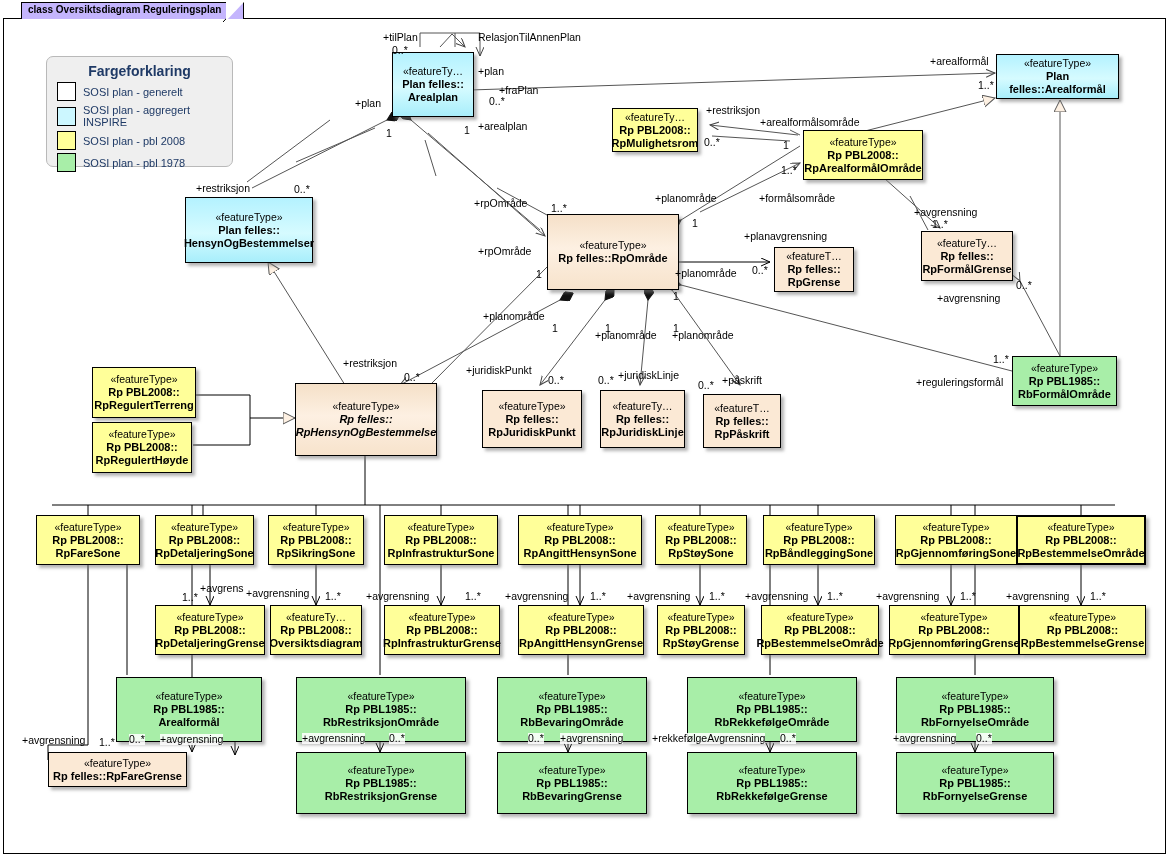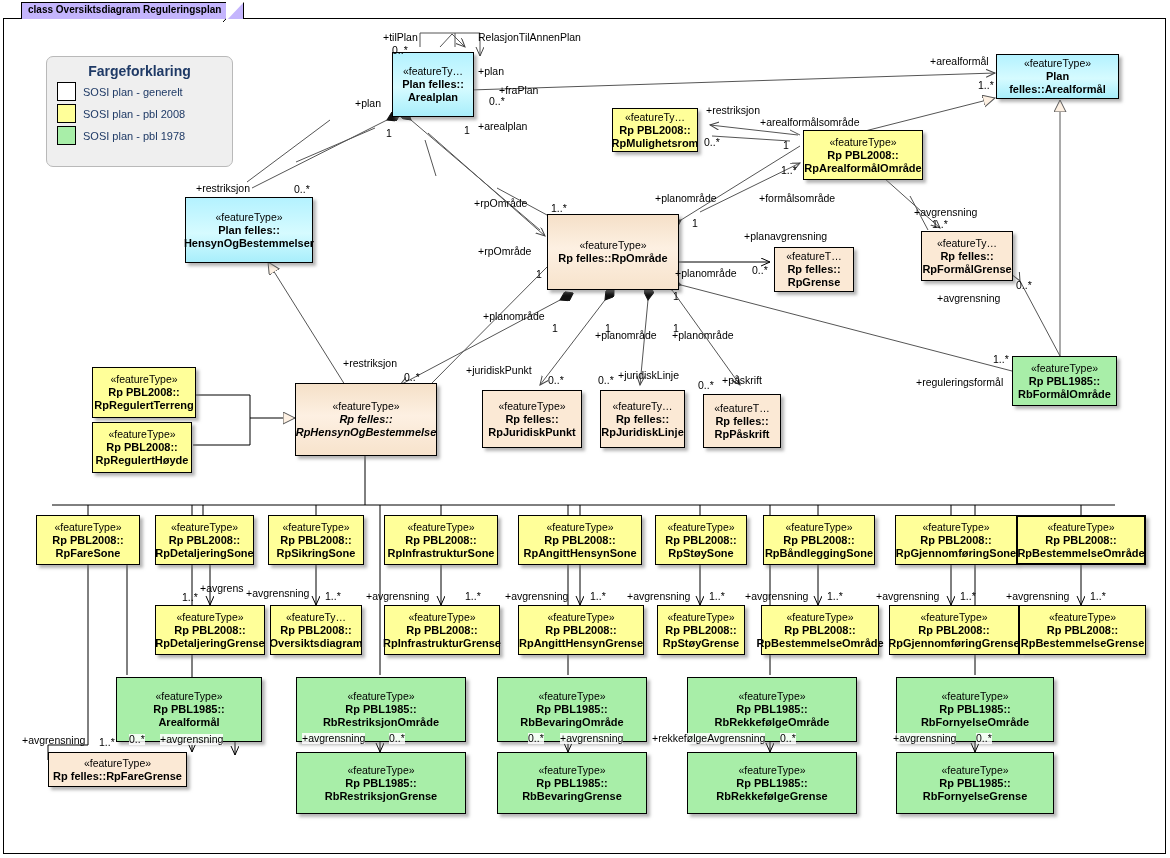--- a/index.html
+++ b/index.html
@@ -270,20 +270,24 @@
       <path d="M975,740 L975,752" marker-end="url(#arwb)" stroke="#000"></path>
 
     </g>
   </svg>
 
   <div id="legend">
     <div class="lg-title">Fargeforklaring</div>
     <div class="lg-row">
       <div class="sw" style="background:#ffffff"></div>
       <div class="lg-label">SOSI plan - generelt</div>
+    </div>
+    <div class="lg-row">
+      <div class="sw" style="background:#ccf7ff"></div>
+      <div class="lg-label">SOSI plan - aggregert INSPIRE</div>
     </div>
     <div class="lg-row">
       <div class="sw" style="background:#ffff99"></div>
       <div class="lg-label">SOSI plan - pbl 2008</div>
     </div>
     <div class="lg-row">
       <div class="sw" style="background:#a8eea8"></div>
       <div class="lg-label">SOSI plan - pbl 1978</div>
     </div>
   </div>

